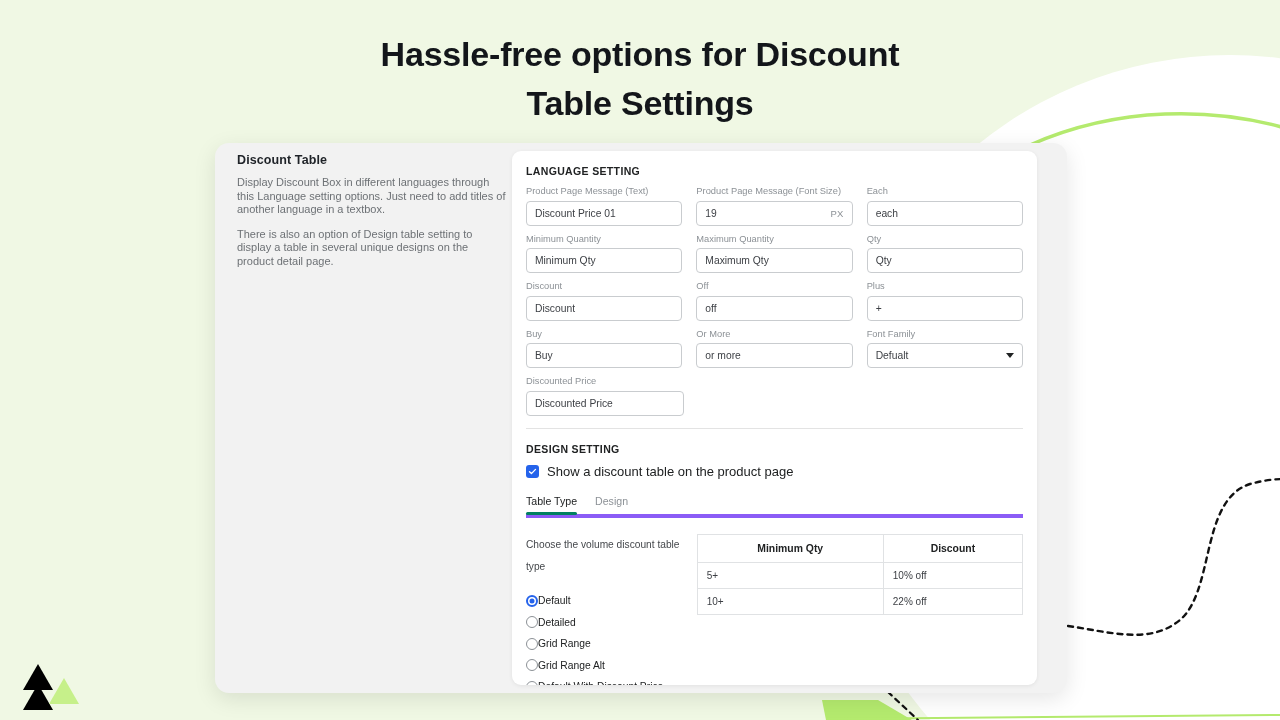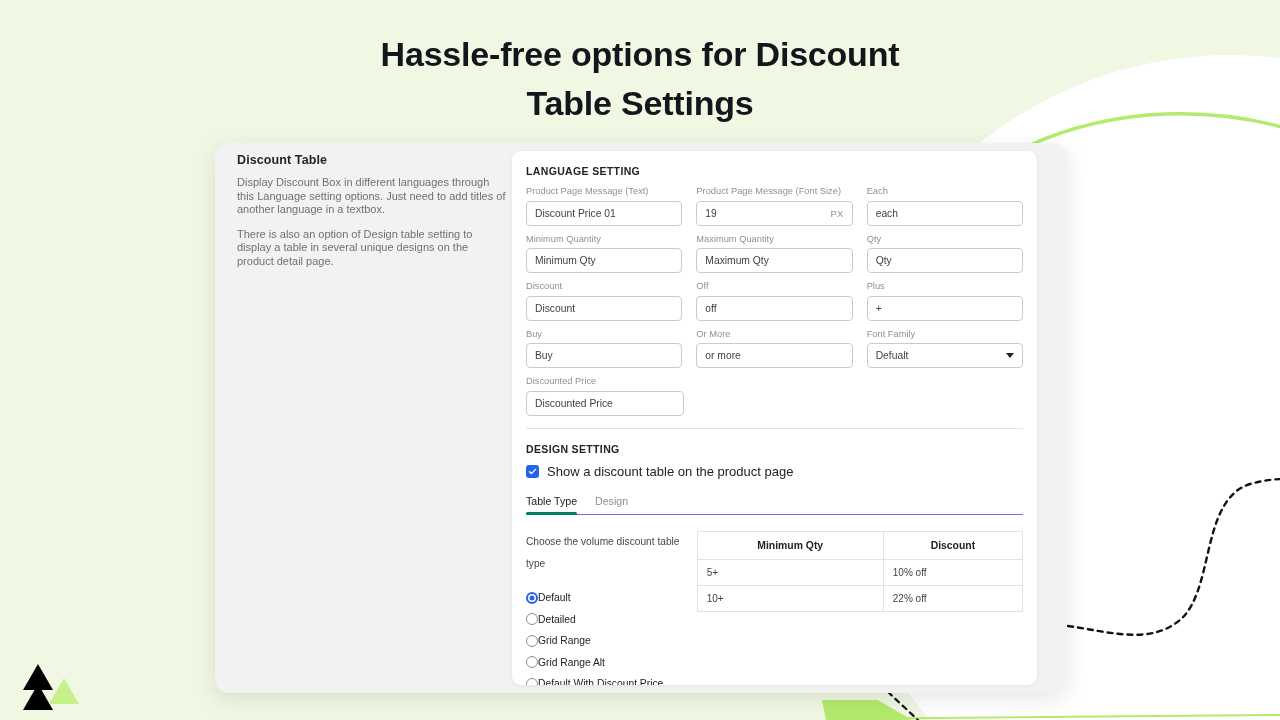--- a/index.html
+++ b/index.html
@@ -97,21 +97,21 @@
   
   .chk-row { display: flex; align-items: center; gap: 8px; margin-bottom: 16px; }
   .chk {
     width: 13px; height: 13px; border-radius: 3px;
     background: #2563eb; display: flex; align-items: center;
     justify-content: center; flex: none;
   }
   .chk svg { width: 9px; height: 9px; }
   .chk-lbl { font-size: 13px; color: #202223; }
 
-  .tabs { display: flex; gap: 18px; border-bottom: 1px solid #8b5cf6; align-items: flex-end; }
+  .tabs { display: flex; gap: 18px; border-bottom: 4px solid #8b5cf6; align-items: flex-end; }
   .tab {
     font-size: 10.6px; padding-bottom: 7px; color: #8c9196;
     cursor: pointer; position: relative;
   }
   .tab.active { color: #202223; font-weight: normal; }
   .tab.active::after {
     content: ""; position: absolute; left: 0; right: 0; bottom: -1.5px;
     height: 3px; background: #008060; border-radius: 2px;
   }
 

